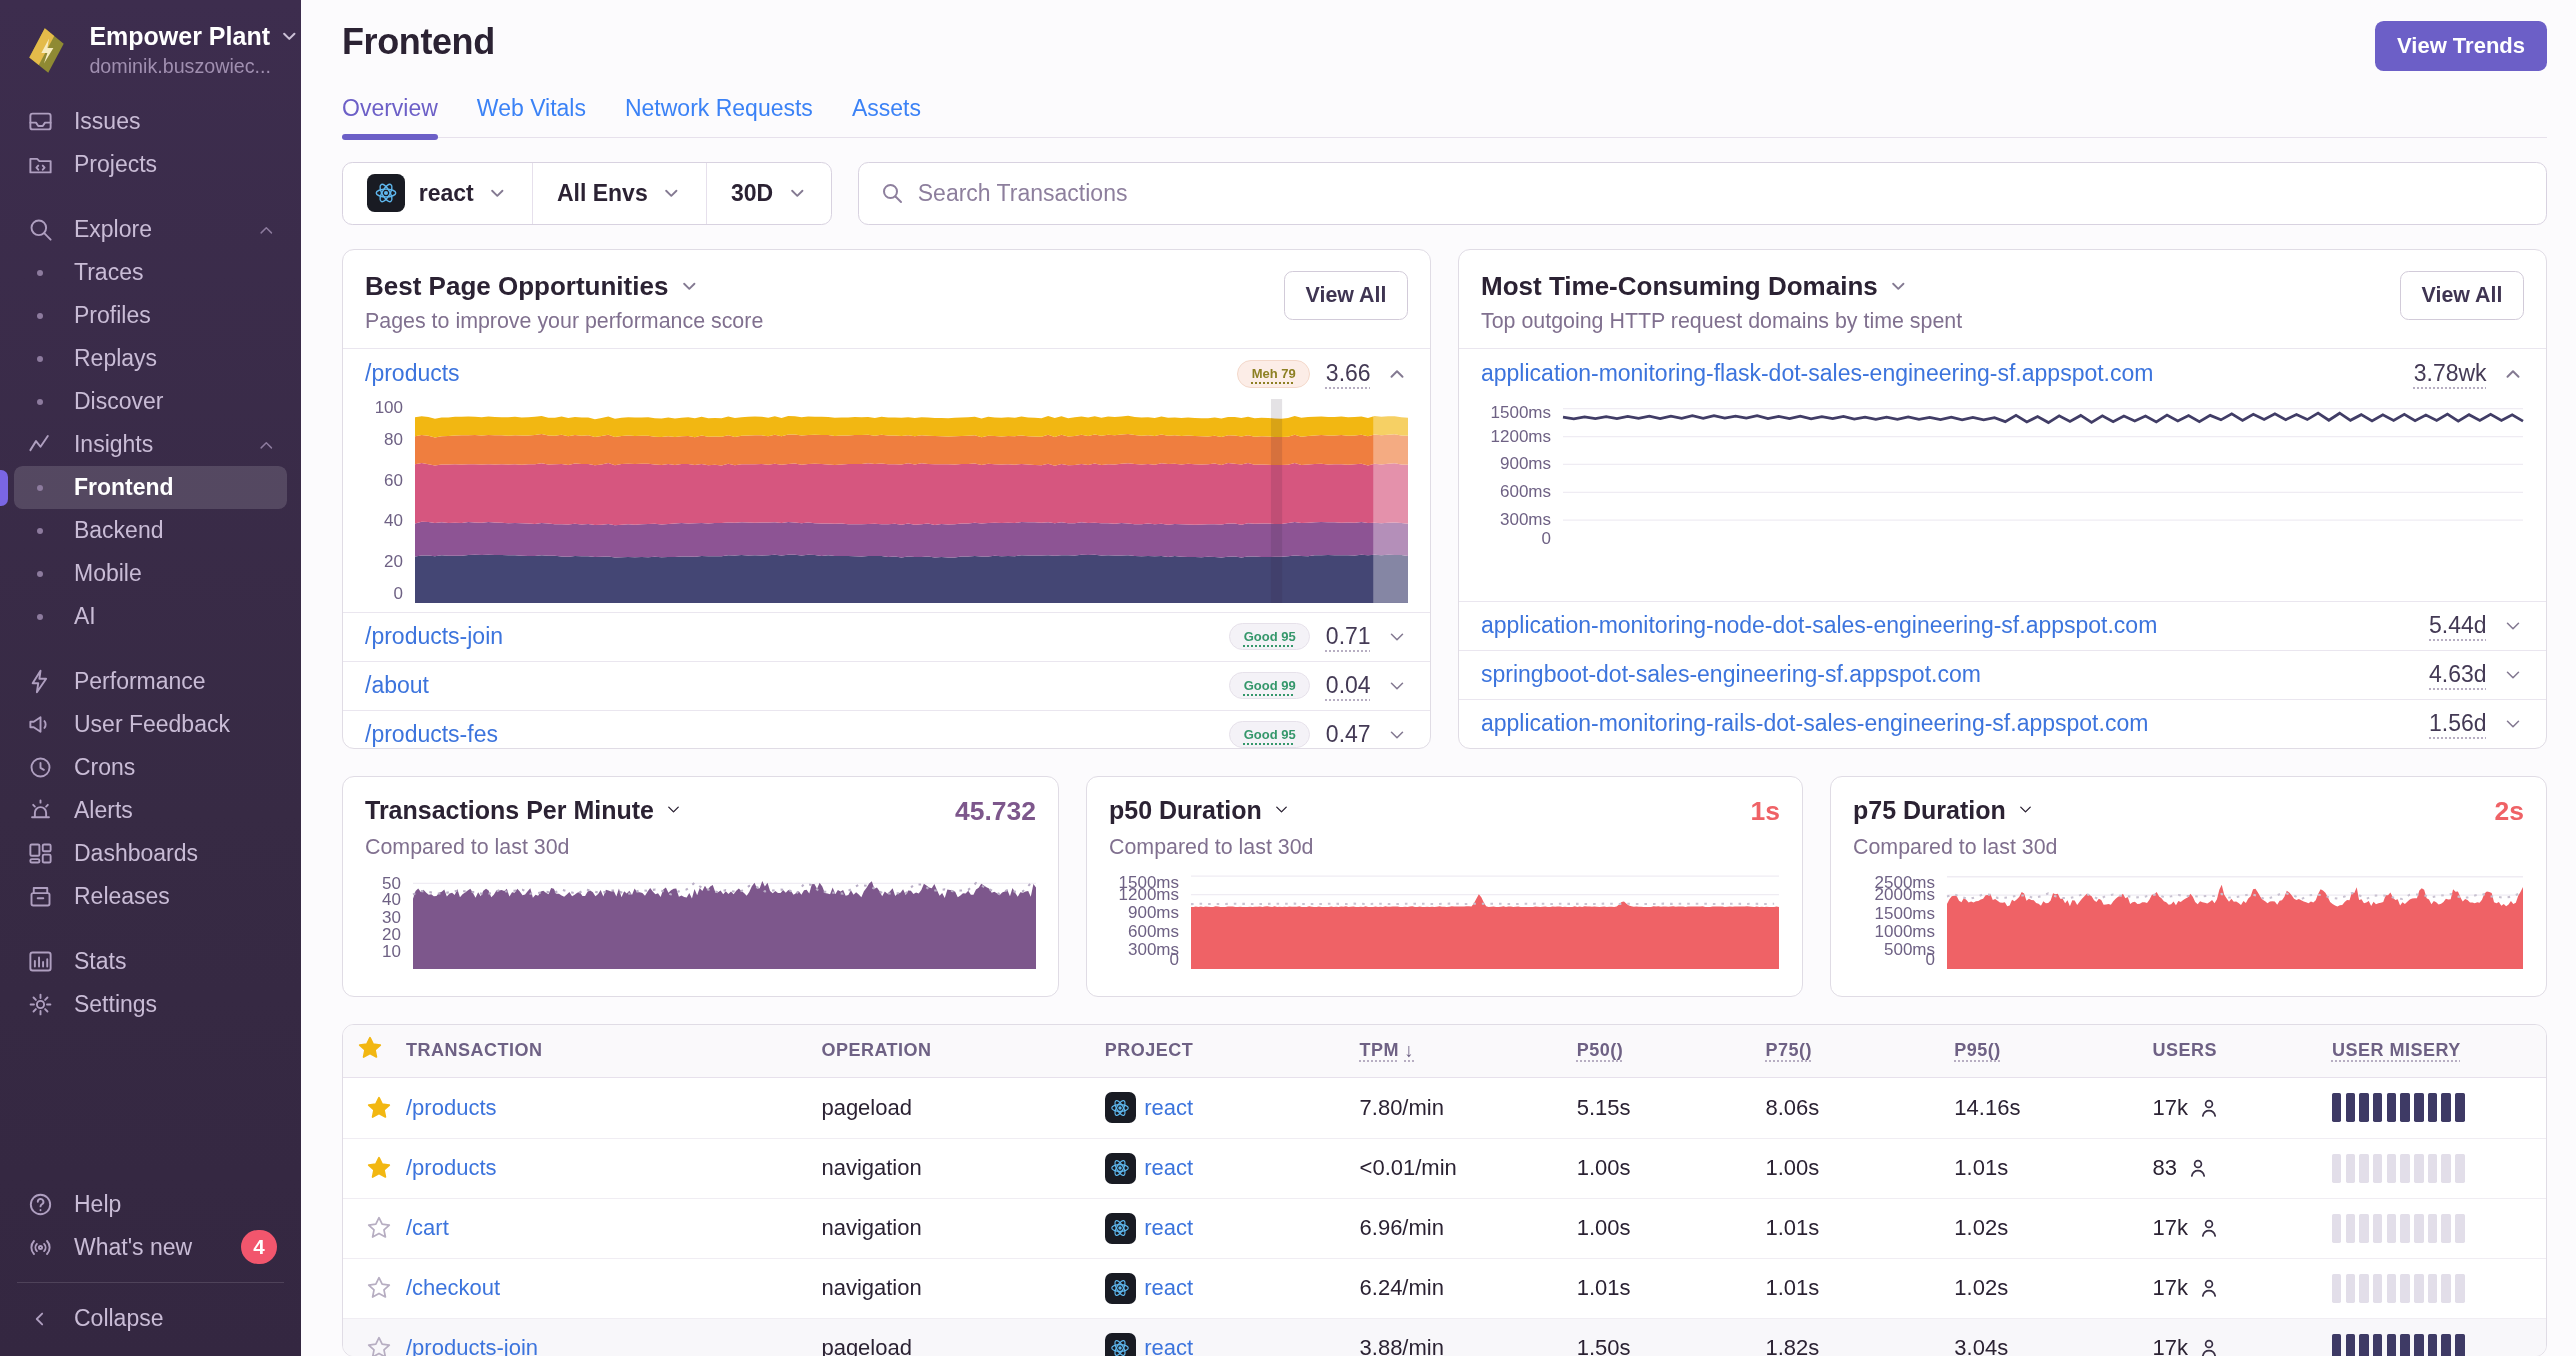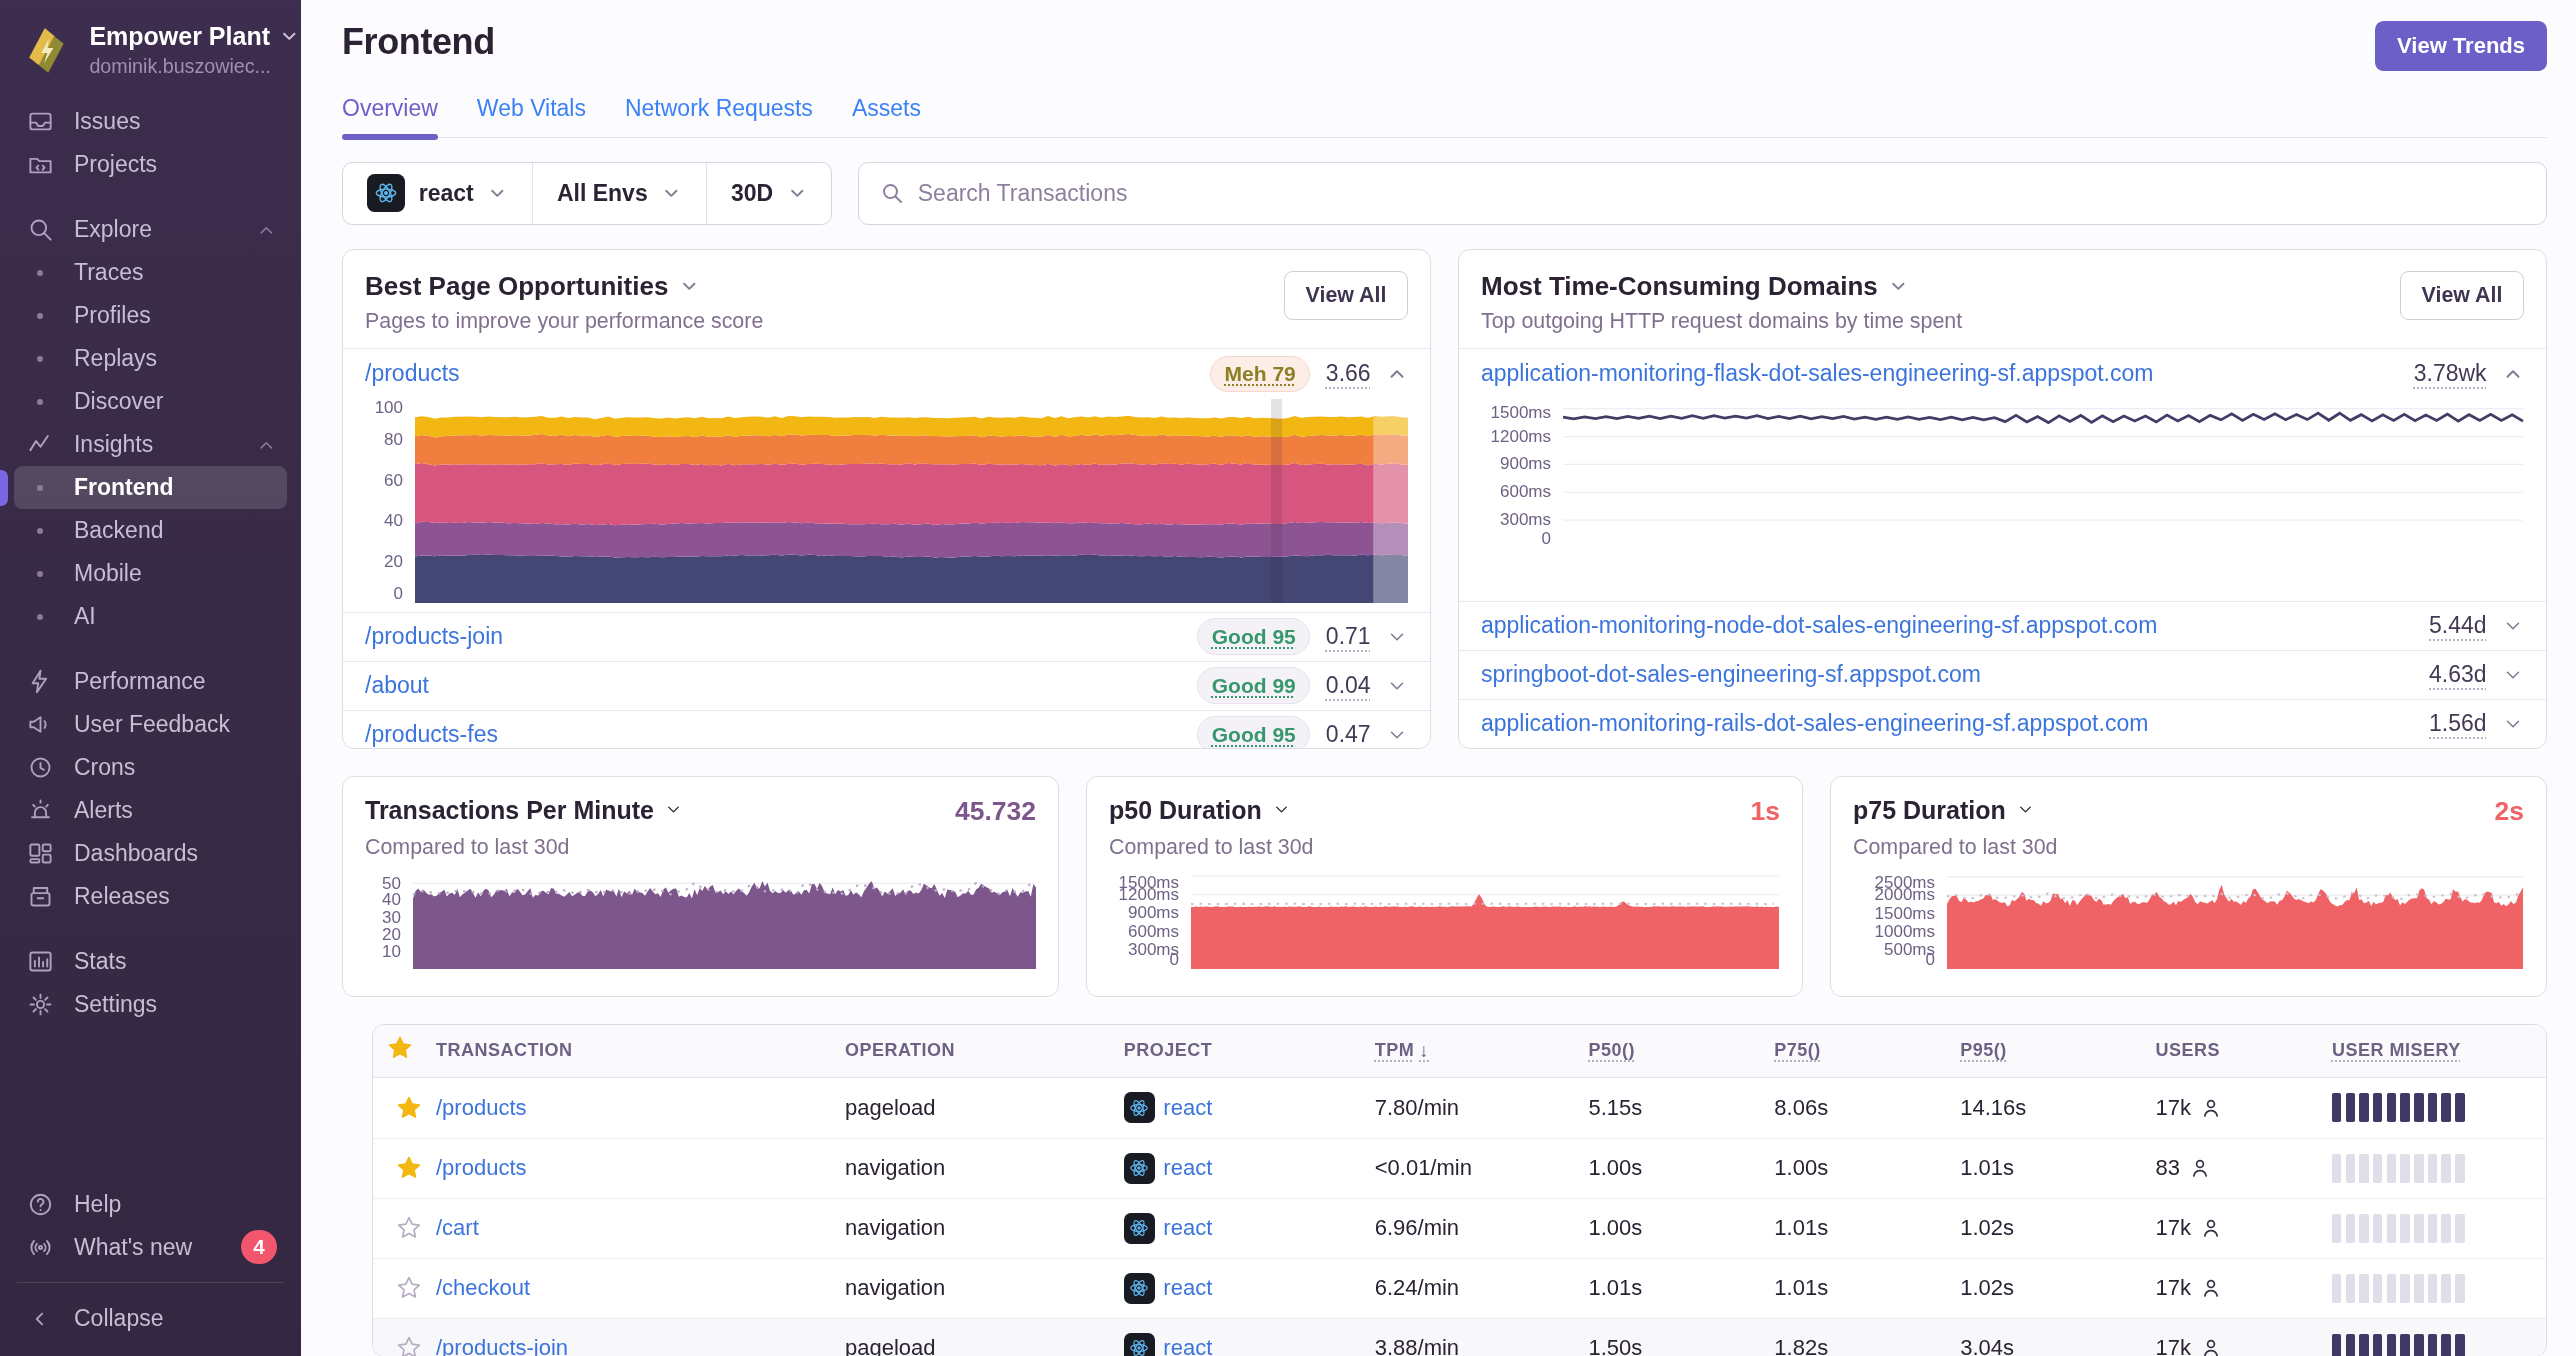--- a/index.html
+++ b/index.html
@@ -53,37 +53,37 @@
   .card-head { display:flex; justify-content:space-between; align-items:flex-start; padding:20.6px 22px 13.7px; }
   .card-title { font-size:26px; font-weight:700; display:flex; align-items:center; gap:10.3px; cursor:pointer; }
   .card-title .chev { color:#847a92; display:flex; }
   .card-sub { font-size:21.4px; color:#80708f; margin-top:7.7px; }
   .btn-secondary { border:0.9px solid #d2cbd9; background:#fff; border-radius:8.6px; padding:11px 20.6px; font-size:21.4px; font-weight:700; color:#3f3552; font-family:inherit; cursor:pointer; }
   .acc-expanded { height:264px; padding:0 22px 8.6px; border-top:0.9px solid #eae6ef; }
   .exp-head { height:50px; display:flex; align-items:center; gap:15.4px; }
   .acc-link { color:#3c74dd; font-size:23px; text-decoration:none; flex:1; white-space:nowrap; overflow:hidden; text-overflow:ellipsis; cursor:pointer; }
   .acc-value { font-size:23px; color:#443a55; text-decoration:underline dotted #b7aec2 1.7px; text-underline-offset:6px; }
   .chev-gray { color:#847a92; display:flex; cursor:pointer; }
-  .badge { border-radius:856px; padding:5.1px 13.7px; font-size:21px; font-weight:700; text-decoration:underline dotted 1.7px; text-underline-offset:4.3px; white-space:nowrap; }
+  .badge { border-radius:856px; padding:5.1px 13.7px; font-size:13px; font-weight:700; text-decoration:underline dotted 1.7px; text-underline-offset:4.3px; white-space:nowrap; }
   .badge.meh { background:#fcede7; color:#8d8023; border:0.9px solid #f3d8ca; }
   .badge.good { background:#f4f2f7; color:#35976b; border:0.9px solid #e6e1ea; }
   .acc-row { display:flex; align-items:center; gap:15.4px; padding:0 22px; height:49px; border-top:0.9px solid #eae6ef; }
   .chart { position:relative; }
   .ytick { position:absolute; left:0; text-align:right; font-size:17px; color:#6e6184; transform:translateY(-50%); }
 
   .metric-cards { display:grid; grid-template-columns:1fr 1fr 1fr; gap:27px; margin-top:27px; grid-auto-rows:221px; }
   .metric-card { padding:19px 22px 15.4px; }
   .metric-head { display:flex; justify-content:space-between; align-items:flex-start; }
   .metric-title { font-size:25px; font-weight:700; display:flex; align-items:center; gap:10.3px; cursor:pointer; }
   .metric-value { font-size:26.5px; font-weight:600; }
   .metric-sub { font-size:21.4px; color:#80708f; margin-top:7.7px; }
   .metric-chart { margin-top:13.7px; height:96px; }
 
   
-  .tx-table { margin-top:27px; border:0.9px solid #e0dce5; border-radius:12px; overflow:hidden; background:#fff;margin-left:30px; }
+  .tx-table { margin-top:27px; border:0.9px solid #e0dce5; border-radius:12px; overflow:hidden; background:#fff; }
   .tgrid { display:grid; grid-template-columns:63px 2.2fr 1.5fr 1.35fr 1.15fr 1fr 1fr 1.05fr 0.95fr 214px; align-items:center; }
   .thead { background:#faf9fb; height:53px; border-bottom:0.9px solid #e7e1ec; }
   .th { font-size:18px; font-weight:700; color:#6e6184; letter-spacing:0.5px; display:flex; align-items:center; gap:5.1px; }
   .th.dotted span { text-decoration:underline dotted #b7aec2 1.7px; text-underline-offset:4.3px; }
   .th.r, .cell.r { justify-content:flex-start; padding-right:22px; }
   .trow { height:60px; border-top:0.9px solid #f0edf3; }
   .trow:first-child { border-top:none; }
   .trow.hl { background:#f8f7fa; }
   .cell { font-size:22px; display:flex; align-items:center; gap:8.6px; }
   .cell a { color:#3c74dd; text-decoration:none; cursor:pointer; }

